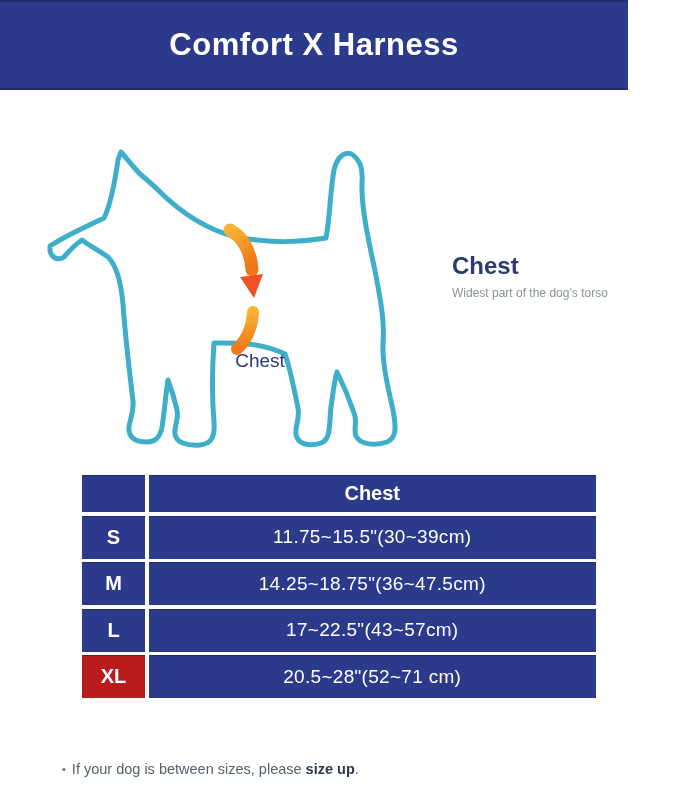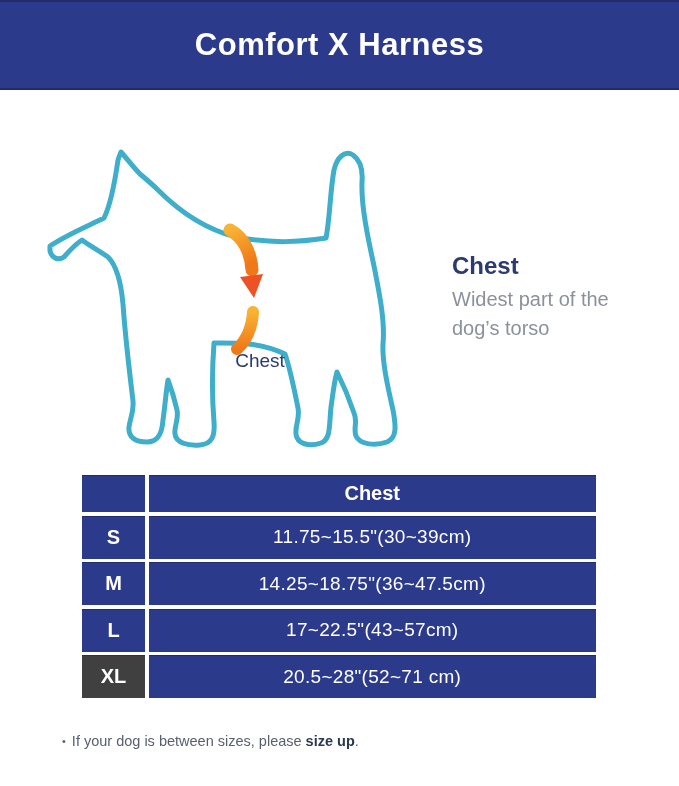--- a/index.html
+++ b/index.html
@@ -4,56 +4,56 @@
 <style>
   html,body { margin:0; padding:0; }
   body {
     width:679px; height:786px; position:relative;
     background:#ffffff; overflow:hidden;
     font-family:"Liberation Sans", sans-serif;
   }
 
   
   .header {
-    position:absolute; top:0; left:0; width:679px; height:90px;
+    position:absolute; top:0; left:0; width:628px; height:90px;
     box-sizing:border-box;
     border-top:2px solid #232c6b; border-bottom:2px solid #232c6b;
     display:flex; align-items:center; justify-content:center;
   }
   .header-title {
     color:#ffffff; font-size:31px; font-weight:bold; letter-spacing:0.5px;
   }
 
   
   .dog-svg { position:absolute; left:40px; top:130px; width:400px; height:330px; }
   .chest-inner-label {
     position:absolute; left:225px; top:350px; width:70px; text-align:center;
     font-size:19px; color:#2b3a70;
   }
 
   
   .desc { position:absolute; left:452px; top:252px; }
   .desc-title { font-size:24px; font-weight:600; color:#2b3a70; margin-bottom:5px; }
-  .desc-body { font-size:20px; color:#8b919c; line-height:1.45; max-width:165px; }
+  .desc-body { font-size:12px; color:#8b919c; line-height:1.45; max-width:165px; }
 
   
   .size-table {
     position:absolute; left:82px; top:475px; width:514px;
     display:grid; grid-template-columns:63px 1fr; gap:3.5px;
   }
   .cell {
     color:#ffffff; display:flex; align-items:center; justify-content:center;
     box-shadow:inset 0 1px 0 rgba(15,20,60,0.35);
   }
   .cell.head  { height:37px; font-weight:bold; font-size:20px; }
   .cell.size  { height:43px; font-weight:bold; font-size:20px; }
   .cell.value { height:43px; font-size:19px; letter-spacing:0.3px; }
 
   
-  .notes { position:absolute; left:62px; top:733px; color:#58606f; font-size:14.5px; }
+  .notes { position:absolute; left:62px; top:761px; color:#58606f; font-size:14.5px; }
   .note { line-height:17px; margin-bottom:8.5px; }
   .note .bullet { font-size:11px; margin-right:6px; vertical-align:1px; color:#58606f; }
   .note b { color:#2b3950; }
 </style>
 </head>
 <body>
 
 <div class="header" style="background-color: rgb(44, 58, 140);">
   <div class="header-title">Comfort X Harness</div>
 </div>
@@ -128,21 +128,21 @@
 
   <div class="cell size" style="background-color: rgb(44, 58, 140);">S</div>
   <div class="cell value" style="background-color: rgb(44, 58, 140);">11.75~15.5"(30~39cm)</div>
 
   <div class="cell size" style="background-color: rgb(44, 58, 140);">M</div>
   <div class="cell value" style="background-color: rgb(44, 58, 140);">14.25~18.75"(36~47.5cm)</div>
 
   <div class="cell size" style="background-color: rgb(44, 58, 140);">L</div>
   <div class="cell value" style="background-color: rgb(44, 58, 140);">17~22.5"(43~57cm)</div>
 
-  <div class="cell size" style="background-color: #404040;">XL</div>
+  <div class="cell size" style="background-color: #b91c1c;">XL</div>
   <div class="cell value" style="background-color: rgb(44, 58, 140);">20.5~28"(52~71 cm)</div>
 </div>
 
 <div class="notes">
   <div class="note">
     <span class="bullet">•</span><span>If your dog is between sizes, please </span><b>size up</b><span>.</span>
   </div>
 </div>
 
 </body></html>

